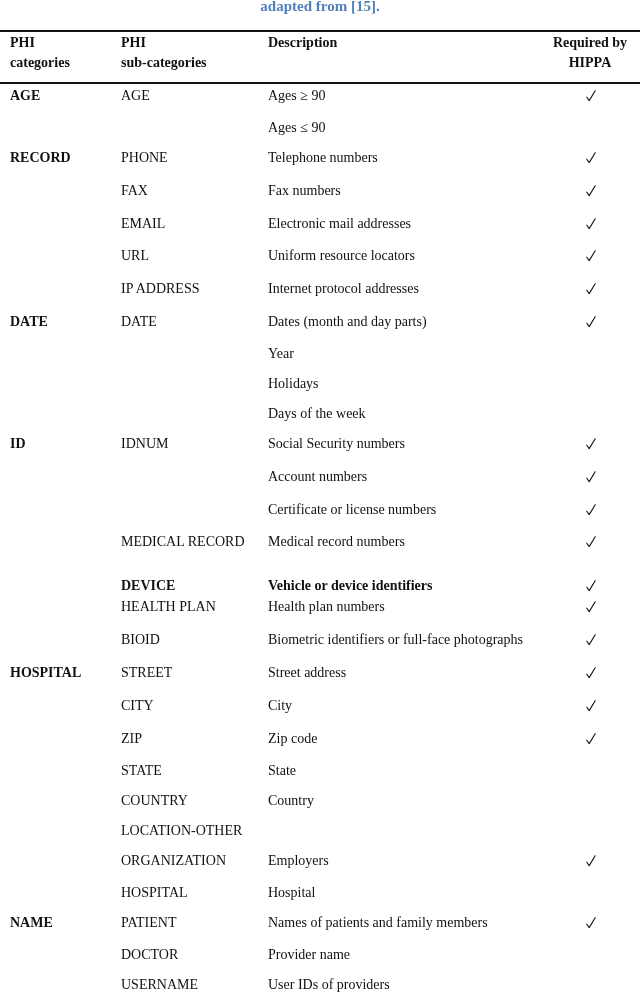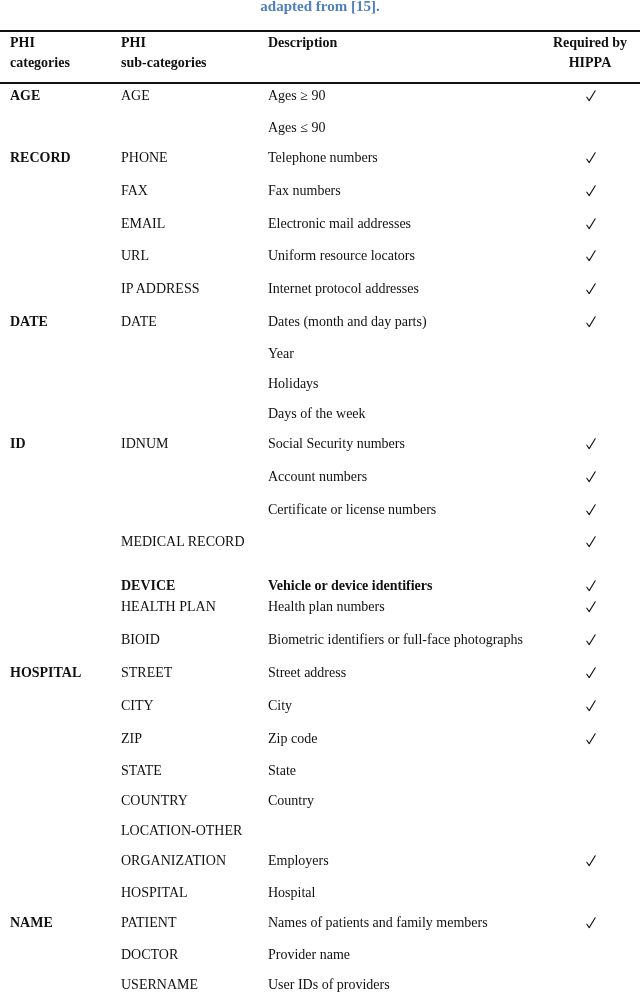--- a/index.html
+++ b/index.html
@@ -230,20 +230,21 @@
     <span class="c-sub"></span>
     <span class="c-desc">Certificate or license numbers</span>
     <span class="c-req"><span class="check"><svg width="10" height="12" viewBox="0 0 10 12">
             <path d="M0.8 7.2 L3.2 10.6 L9.2 0.8" fill="none" stroke="#111" stroke-width="1.1" stroke-linecap="round" stroke-linejoin="round"></path>
           </svg></span></span>
   </div>
 
   <div class="row" style="top: 532px; padding-left: 36px;">
     <span class="c-cat"></span>
     <span class="c-sub">MEDICAL RECORD</span>
+    <span class="c-desc">Medical record numbers</span>
     <span class="c-req"><span class="check"><svg width="10" height="12" viewBox="0 0 10 12">
             <path d="M0.8 7.2 L3.2 10.6 L9.2 0.8" fill="none" stroke="#111" stroke-width="1.1" stroke-linecap="round" stroke-linejoin="round"></path>
           </svg></span></span>
   </div>
 
   <div class="row" style="top: 576px; font-weight: bold;">
     <span class="c-cat"></span>
     <span class="c-sub">DEVICE</span>
     <span class="c-desc">Vehicle or device identifiers</span>
     <span class="c-req"><span class="check"><svg width="10" height="12" viewBox="0 0 10 12">

